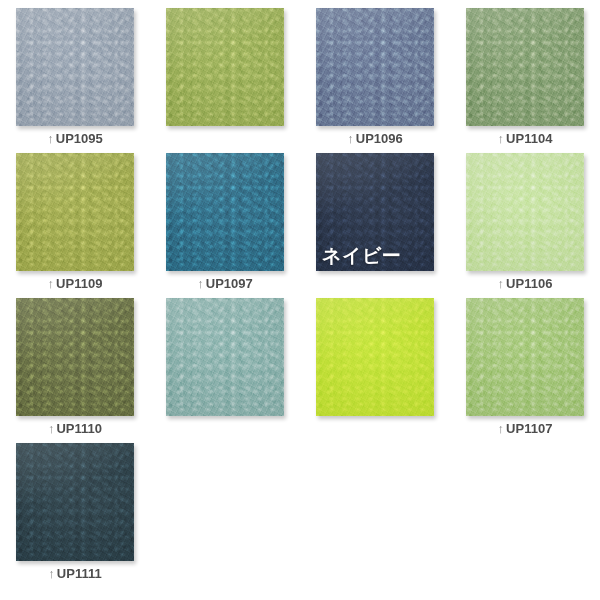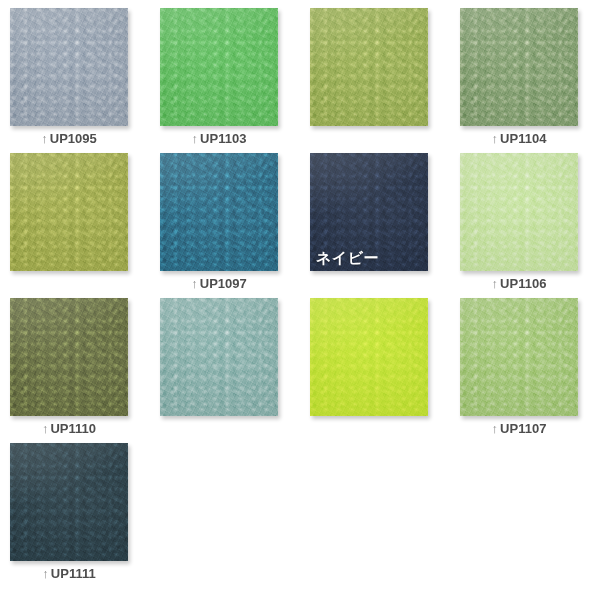--- a/index.html
+++ b/index.html
@@ -17,21 +17,21 @@
   }
 
   #swatch-grid {
     position: relative;
     width: 600px;
     height: 600px;
     display: grid;
     grid-template-columns: repeat(4, 150px);
     grid-template-rows: 145px 145px 145px 165px;
     box-sizing: border-box;
-    padding-left: 10px;
+    padding-left: 16px;
     padding-top: 8px;
   }
 
   .swatch-cell {
     position: relative;
     width: 150px;
     box-sizing: border-box;
   }
 
   
@@ -89,21 +89,21 @@
       radial-gradient(120% 95% at 50% 38%, rgba(255,255,255,0.06) 0%, rgba(0,0,0,0.05) 78%, rgba(0,0,0,0.10) 100%);
   }
 
   
   .chip-overlay-label {
     position: absolute;
     left: 6px;
     bottom: 6px;
     z-index: 4;
     color: #ffffff;
-    font-size: 15px;
+    font-size: 19px;
     font-weight: 700;
     letter-spacing: 0.5px;
     line-height: 1;
     white-space: nowrap;
     text-shadow: 0 1px 2px rgba(0,0,0,0.45);
   }
 
   
   .chip-caption {
     width: 118px;
@@ -127,48 +127,49 @@
 <div id="swatch-grid">
     <div class="swatch-cell">
       <div class="chip" style="background-color: rgb(155, 167, 181);">
         <div class="grain"></div>
         <div class="grain2"></div>
         <div class="sheen"></div>
       </div>
       <div class="chip-caption"><span class="arrow">↑</span><span>UP1095</span></div>
     </div>
     <div class="swatch-cell">
-      <div class="chip" style="background-color: rgb(99, 192, 98);">
-        <div class="grain"></div>
-        <div class="grain2"></div>
-        <div class="sheen"></div>
-      </div>
-      <div class="chip-caption"><span class="arrow">↑</span><span>UP1103</span></div>
-    </div>
-    <div class="swatch-cell">
       <div class="chip" style="background-color: rgb(157, 178, 87);">
         <div class="grain"></div>
         <div class="grain2"></div>
         <div class="sheen"></div>
       </div>
     </div>
     <div class="swatch-cell">
+      <div class="chip" style="background-color: rgb(107, 123, 154);">
+        <div class="grain"></div>
+        <div class="grain2"></div>
+        <div class="sheen"></div>
+      </div>
+      <div class="chip-caption"><span class="arrow">↑</span><span>UP1096</span></div>
+    </div>
+    <div class="swatch-cell">
       <div class="chip" style="background-color: rgb(134, 162, 115);">
         <div class="grain"></div>
         <div class="grain2"></div>
         <div class="sheen"></div>
       </div>
       <div class="chip-caption"><span class="arrow">↑</span><span>UP1104</span></div>
     </div>
     <div class="swatch-cell">
       <div class="chip" style="background-color: rgb(163, 173, 78);">
         <div class="grain"></div>
         <div class="grain2"></div>
         <div class="sheen"></div>
       </div>
+      <div class="chip-caption"><span class="arrow">↑</span><span>UP1109</span></div>
     </div>
     <div class="swatch-cell">
       <div class="chip" style="background-color: rgb(45, 110, 137);">
         <div class="grain"></div>
         <div class="grain2"></div>
         <div class="sheen"></div>
       </div>
       <div class="chip-caption"><span class="arrow">↑</span><span>UP1097</span></div>
     </div>
     <div class="swatch-cell">

